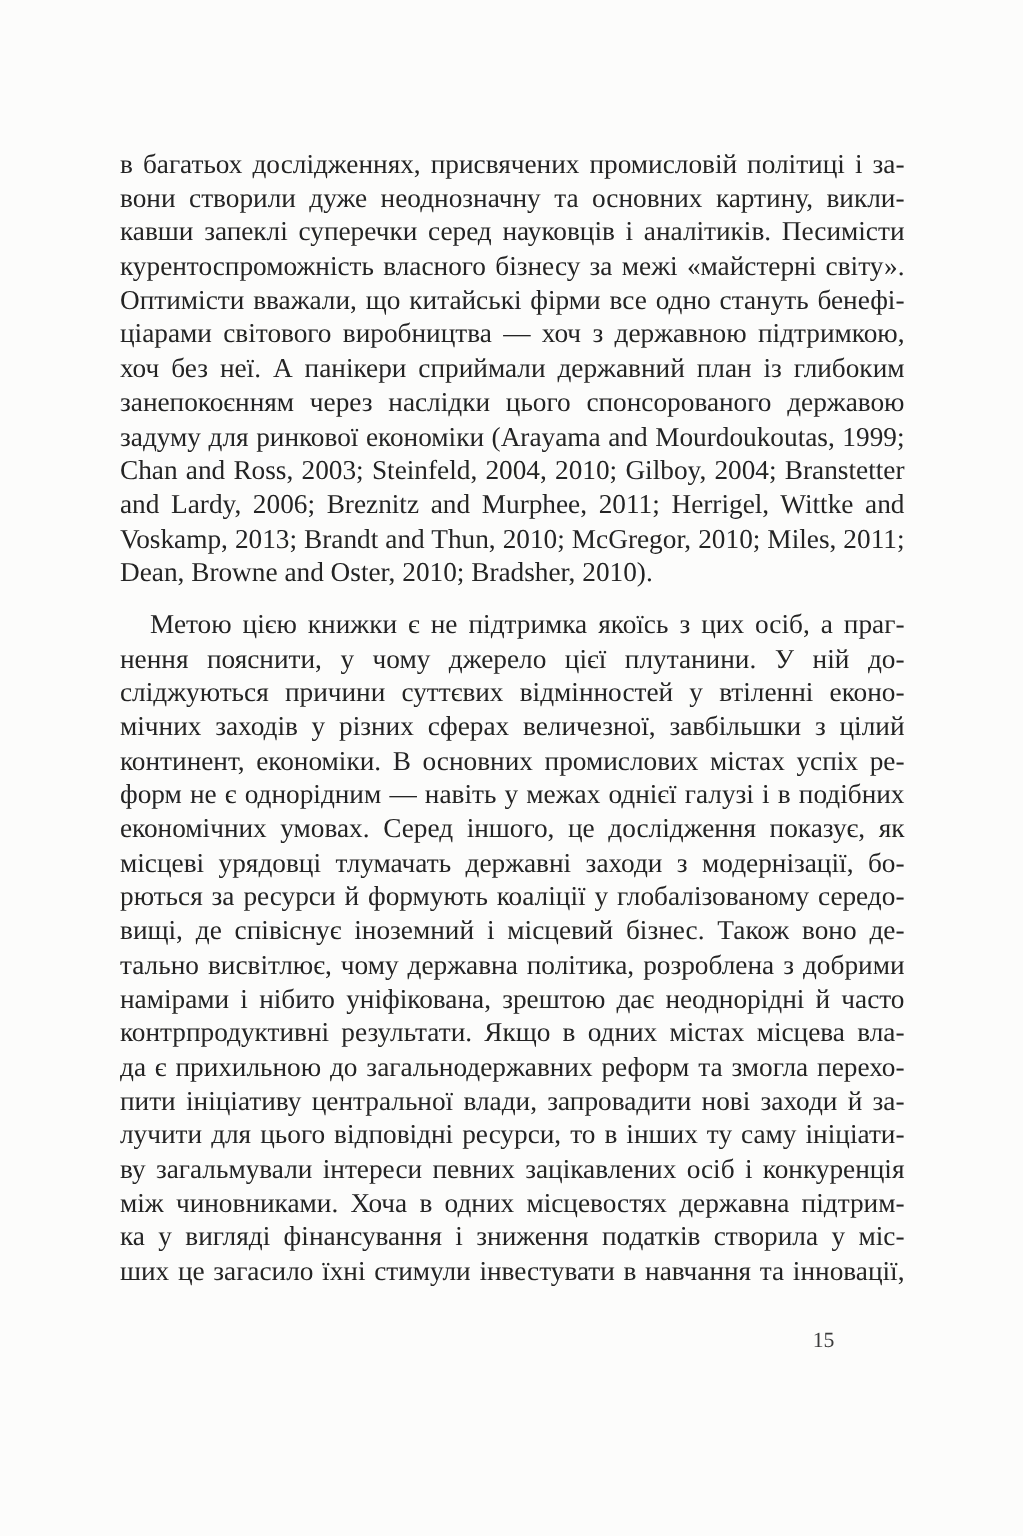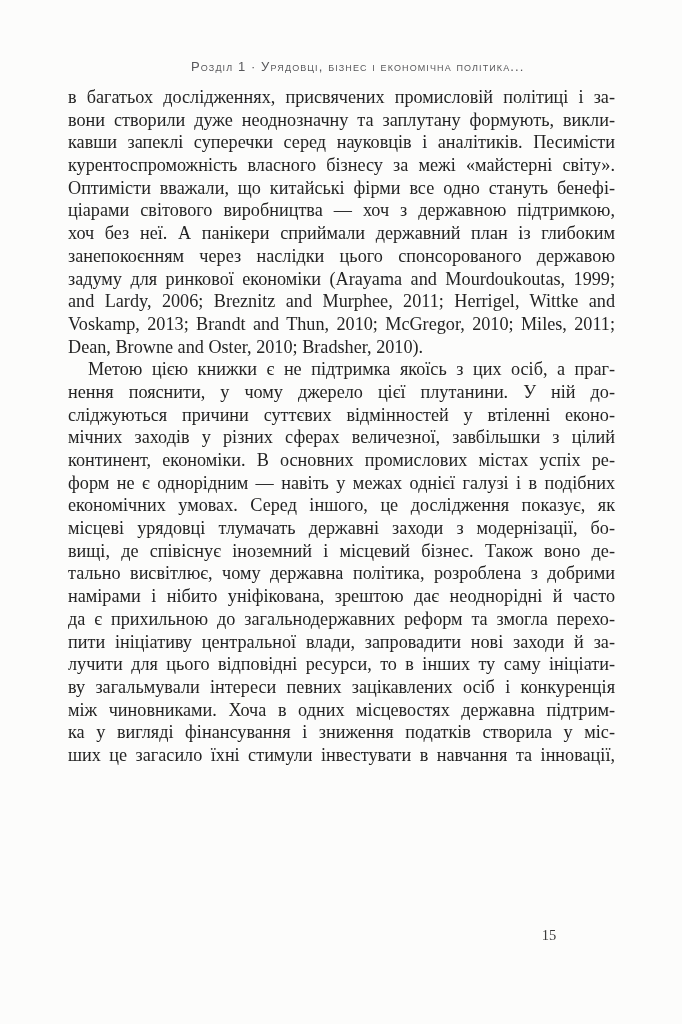--- a/index.html
+++ b/index.html
@@ -29,79 +29,81 @@
   .text-block {
     position: absolute;
     top: 86px;
     left: 68px;
     width: 547px;
     color: #242424;
     font-size: 18.2px;
     line-height: 22.7px;
   }
   .paragraph {
-    margin: 0;
+    margin: 12px;
     padding: 0;
   }
   .text-line {
     text-align: justify;
     text-align-last: justify;
     height: 22.7px;
     overflow: visible;
   }
   .text-line.flush-left {
     text-align: center;
     text-align-last: left;
   }
   .text-line.indent {
     text-indent: 20px;
   }
   .folio {
     position: absolute;
-    top: 927px;
+    top: 886px;
     left: 516px;
     width: 66px;
     text-align: center;
     font-size: 14.5px;
     color: #3a3a3a;
   }
 </style>
 </head>
 <body>
 
 <div class="page">
-  <div class="running-head">Розділ 1 · Урядовці, бізнес і економічна політика...</div>
 
   <div class="text-block">
       <div class="paragraph">
         <div class="text-line">в багатьох дослідженнях, присвячених промисловій політиці і за-</div>
-        <div class="text-line">вони створили дуже неоднозначну та заплутану формують, викли-</div>
+        <div class="text-line">вони створили дуже неоднозначну та основних картину, викли-</div>
         <div class="text-line">кавши запеклі суперечки серед науковців і аналітиків. Песимісти</div>
         <div class="text-line">курентоспроможність власного бізнесу за межі «майстерні світу».</div>
         <div class="text-line">Оптимісти вважали, що китайські фірми все одно стануть бенефі-</div>
         <div class="text-line">ціарами світового виробництва — хоч з державною підтримкою,</div>
         <div class="text-line">хоч без неї. А панікери сприймали державний план із глибоким</div>
         <div class="text-line">занепокоєнням через наслідки цього спонсорованого державою</div>
         <div class="text-line">задуму для ринкової економіки (Arayama and Mourdoukoutas, 1999;</div>
+        <div class="text-line">Chan and Ross, 2003; Steinfeld, 2004, 2010; Gilboy, 2004; Branstetter</div>
         <div class="text-line">and Lardy, 2006; Breznitz and Murphee, 2011; Herrigel, Wittke and</div>
         <div class="text-line">Voskamp, 2013; Brandt and Thun, 2010; McGregor, 2010; Miles, 2011;</div>
         <div class="text-line flush-left">Dean, Browne and Oster, 2010; Bradsher, 2010).</div>
       </div>
       <div class="paragraph">
         <div class="text-line indent">Метою цією книжки є не підтримка якоїсь з цих осіб, а праг-</div>
         <div class="text-line">нення пояснити, у чому джерело цієї плутанини. У ній до-</div>
         <div class="text-line">сліджуються причини суттєвих відмінностей у втіленні еконо-</div>
         <div class="text-line">мічних заходів у різних сферах величезної, завбільшки з цілий</div>
         <div class="text-line">континент, економіки. В основних промислових містах успіх ре-</div>
         <div class="text-line">форм не є однорідним — навіть у межах однієї галузі і в подібних</div>
         <div class="text-line">економічних умовах. Серед іншого, це дослідження показує, як</div>
         <div class="text-line">місцеві урядовці тлумачать державні заходи з модернізації, бо-</div>
+        <div class="text-line">рються за ресурси й формують коаліції у глобалізованому середо-</div>
         <div class="text-line">вищі, де співіснує іноземний і місцевий бізнес. Також воно де-</div>
         <div class="text-line">тально висвітлює, чому державна політика, розроблена з добрими</div>
         <div class="text-line">намірами і нібито уніфікована, зрештою дає неоднорідні й часто</div>
+        <div class="text-line">контрпродуктивні результати. Якщо в одних містах місцева вла-</div>
         <div class="text-line">да є прихильною до загальнодержавних реформ та змогла перехо-</div>
         <div class="text-line">пити ініціативу центральної влади, запровадити нові заходи й за-</div>
         <div class="text-line">лучити для цього відповідні ресурси, то в інших ту саму ініціати-</div>
         <div class="text-line">ву загальмували інтереси певних зацікавлених осіб і конкуренція</div>
         <div class="text-line">між чиновниками. Хоча в одних місцевостях державна підтрим-</div>
         <div class="text-line">ка у вигляді фінансування і зниження податків створила у міс-</div>
         <div class="text-line">ших це загасило їхні стимули інвестувати в навчання та інновації,</div>
       </div>
     </div>
 

